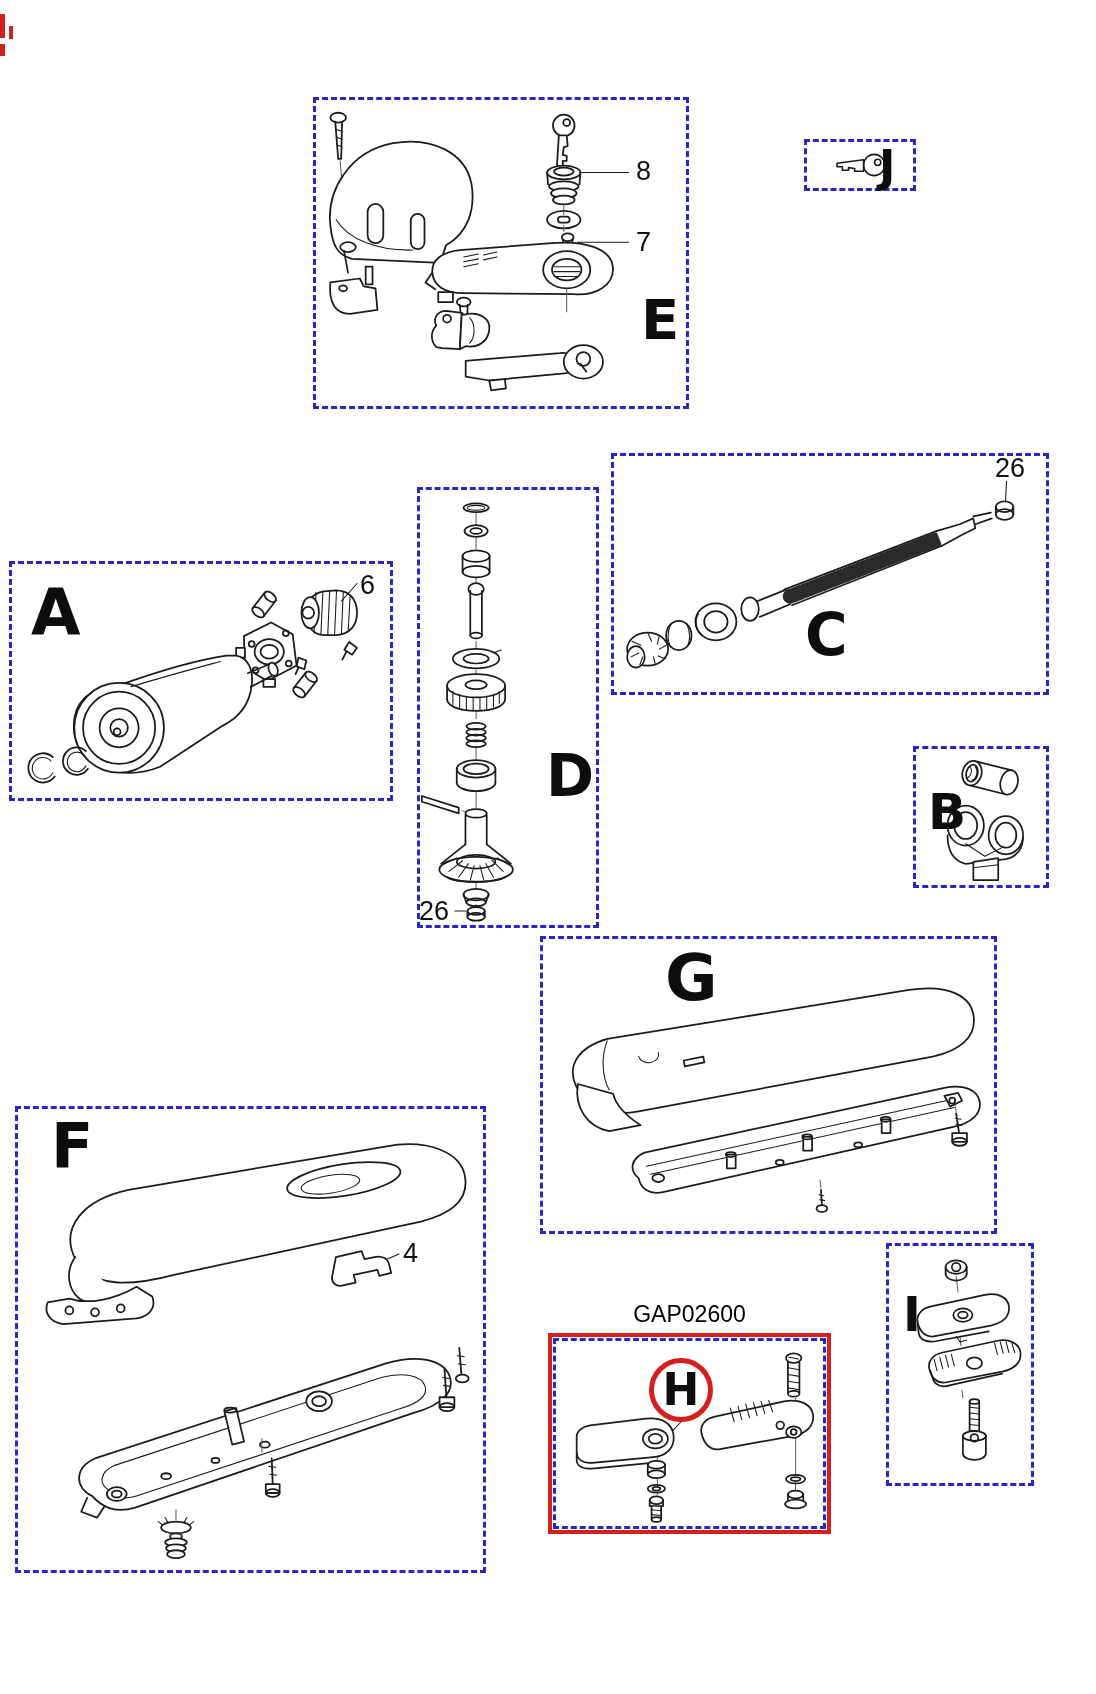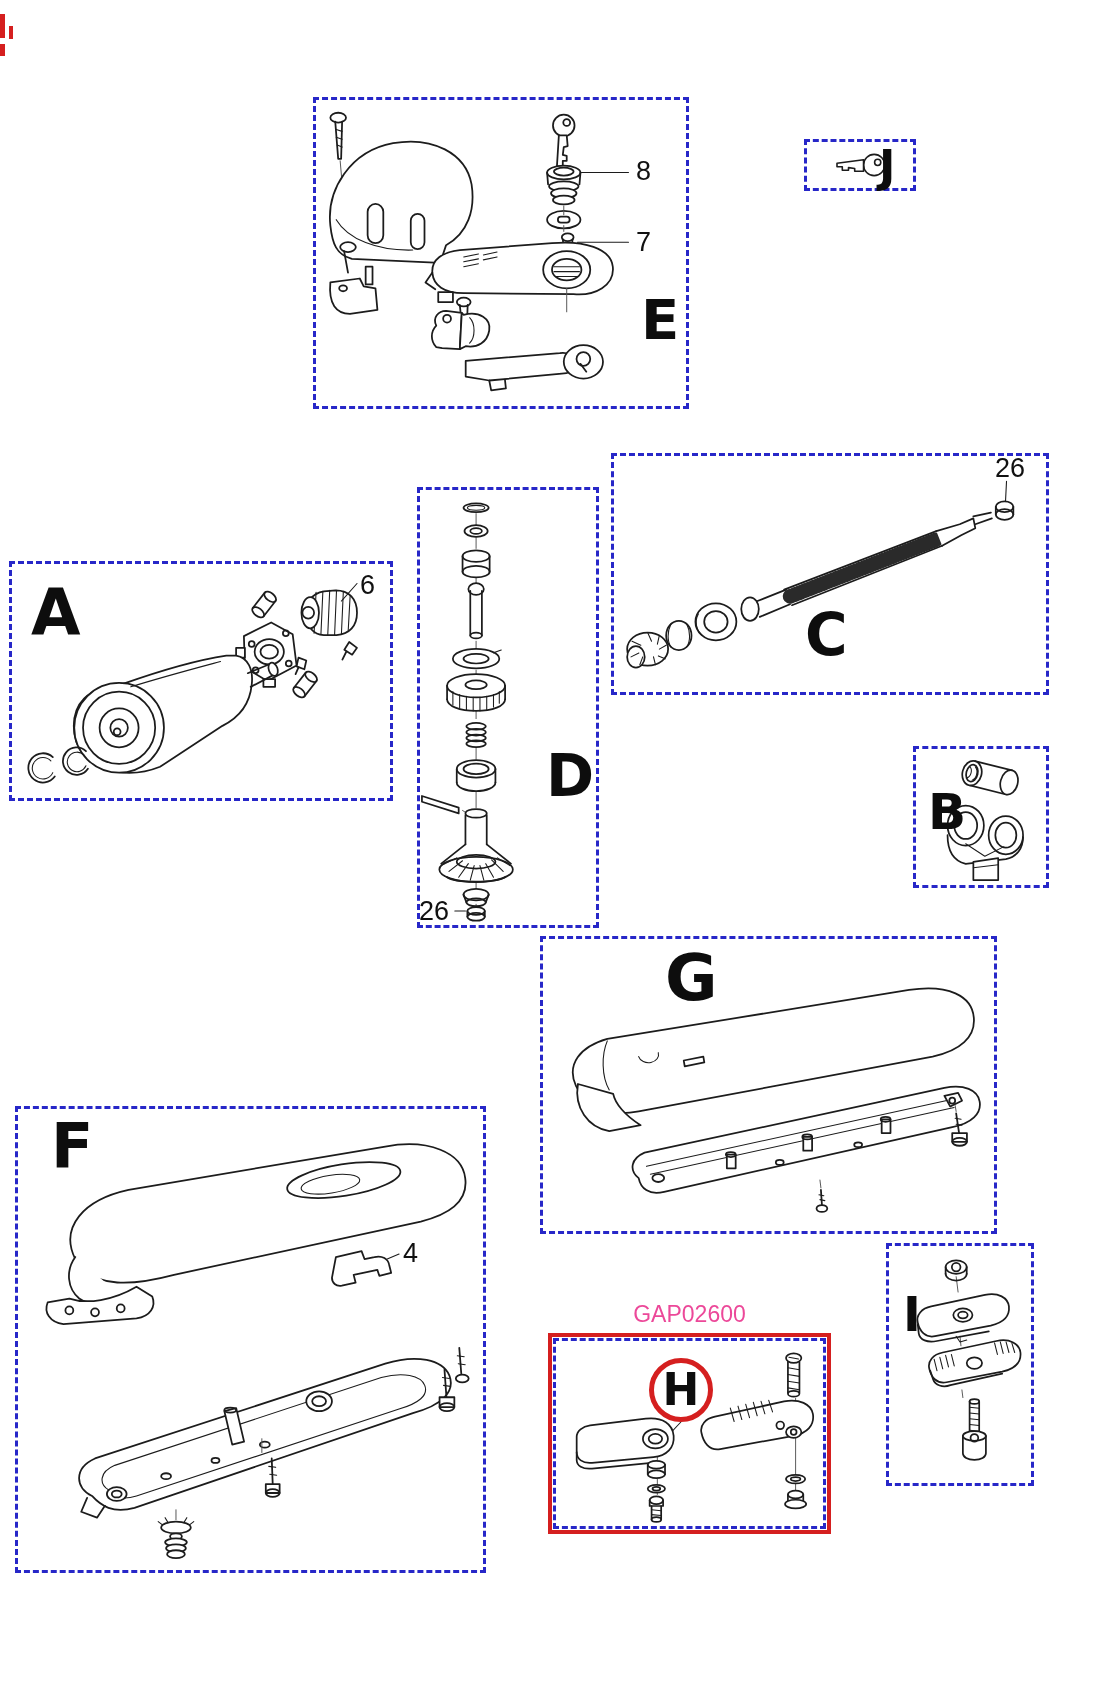--- a/index.html
+++ b/index.html
@@ -3,21 +3,21 @@
 <meta charset="utf-8">
 <style>
   html,body{margin:0;padding:0;background:#fff;}
   #canvas{position:relative;width:1096px;height:1694px;background:#ffffff;overflow:hidden;
           font-family:"Liberation Sans",sans-serif;}
   .box{position:absolute;border:3px dashed #2727c8;box-sizing:border-box;background:transparent;}
   .redbox{position:absolute;border:4px solid #d51f1f;box-sizing:border-box;}
   .redbox .inner{position:absolute;inset:1px;border:3px dashed #2727c8;}
   .letter{position:absolute;color:#0d0d0d;font-family:"DejaVu Sans",sans-serif;font-weight:bold;line-height:1;}
   .callout{position:absolute;color:#111;font-size:27px;line-height:1;font-family:"Liberation Sans",sans-serif;}
-  .code{position:absolute;color:#ec4899;font-size:23px;line-height:1;text-align:center;}
+  .code{position:absolute;color:#000000;font-size:23px;line-height:1;text-align:center;}
   .hcircle{position:absolute;width:64px;height:64px;border:5px solid #d51f1f;border-radius:50%;
            display:flex;align-items:center;justify-content:center;box-sizing:border-box;background:#fff;}
   .hcircle span{font-family:"DejaVu Sans",sans-serif;font-weight:bold;font-size:44px;color:#0d0d0d;line-height:1;}
   svg.draw{position:absolute;left:0;top:0;width:100%;height:100%;overflow:visible;}
   svg.draw *{stroke:#1c1c1c;stroke-width:1.8;fill:none;stroke-linecap:round;stroke-linejoin:round;}
   svg.draw .wf{fill:#ffffff;}
   svg.draw .ax{stroke:#555;stroke-width:1;}
   svg.draw .thread{stroke:#2a2a2a;stroke-width:15;stroke-dasharray:2.5 2.6;}
   svg.draw .thin{stroke-width:1.1;}
   .artifact{position:absolute;background:#d51f1f;}

